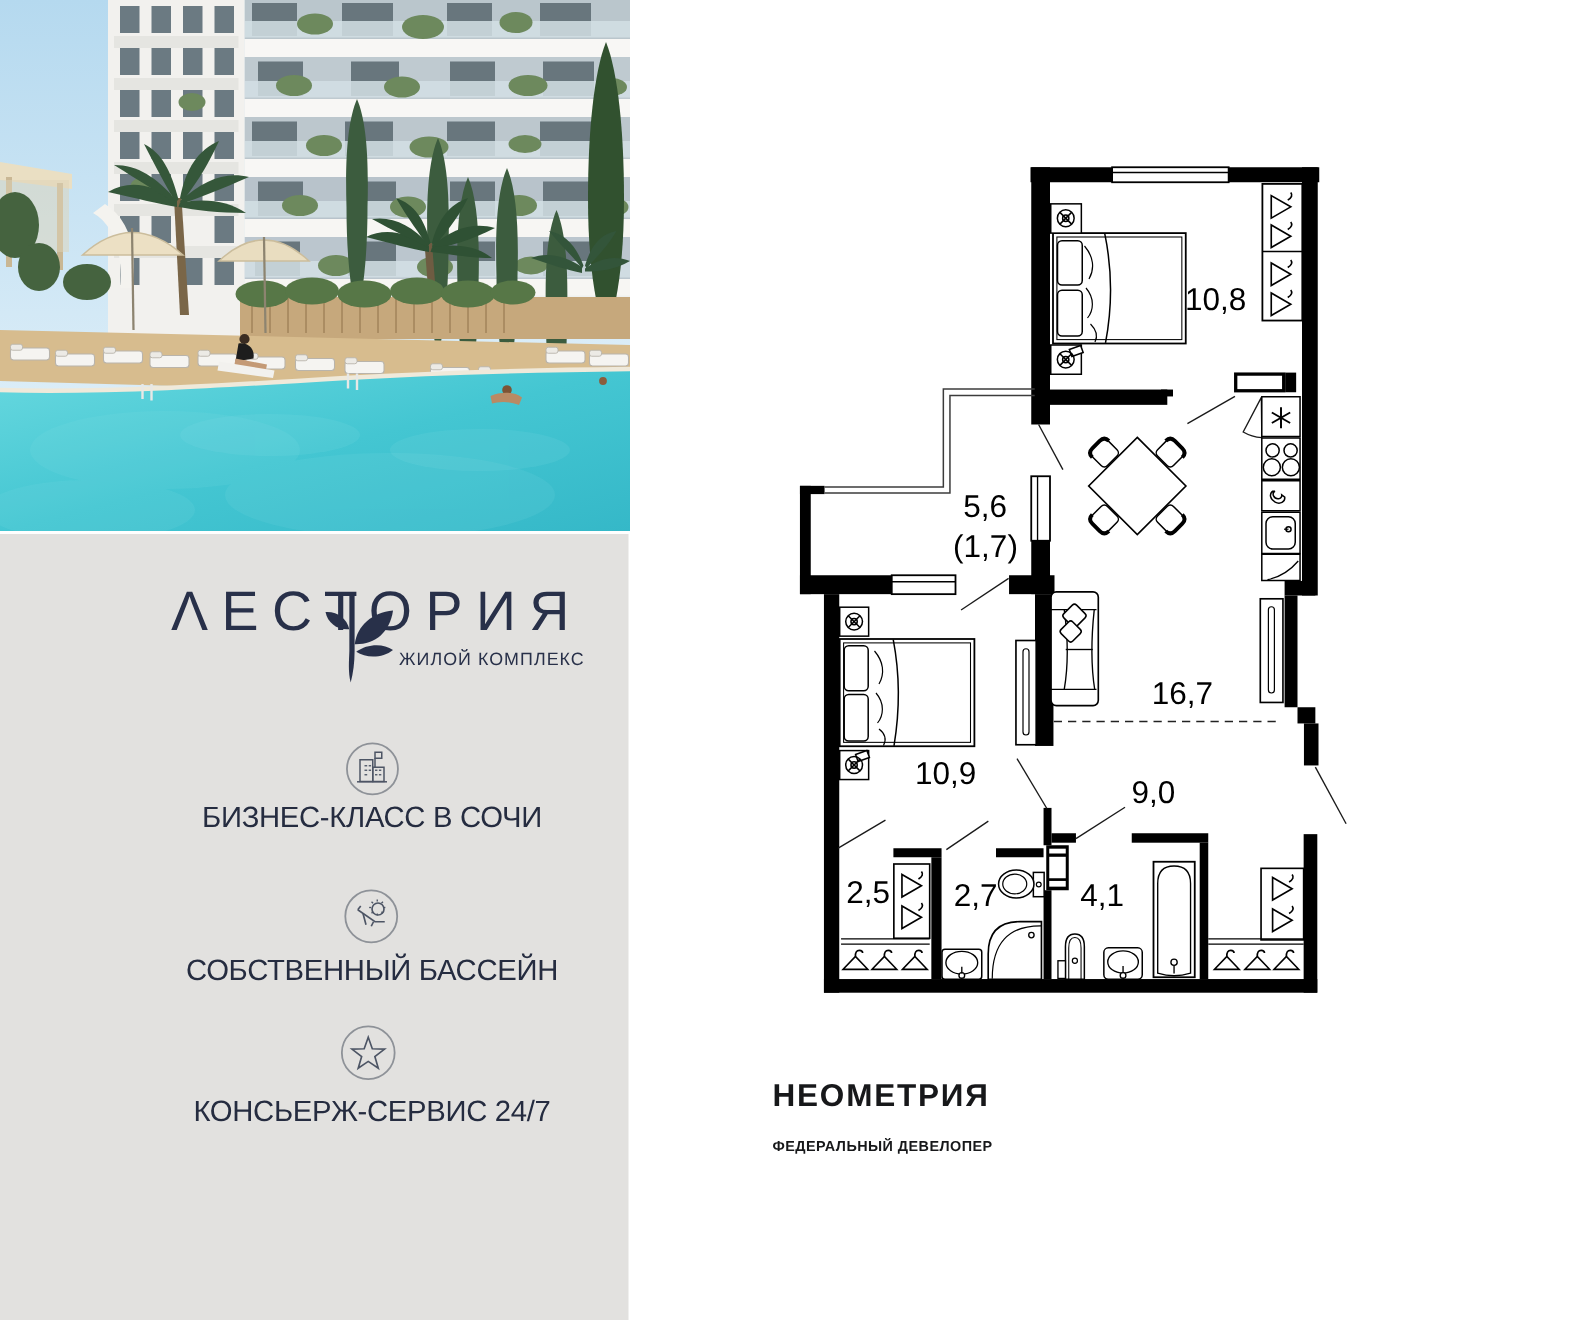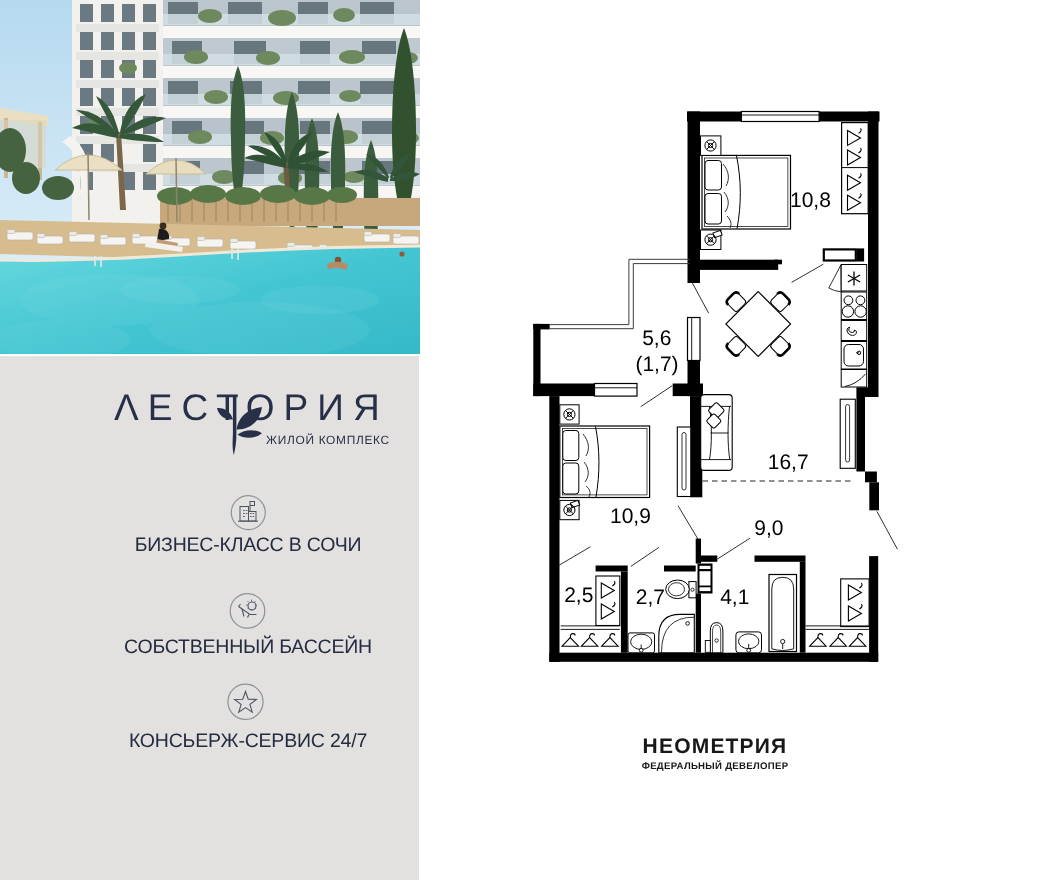--- a/index.html
+++ b/index.html
@@ -724,16 +724,16 @@
 
     <text x="578.8" y="602.2">2,5</text>
 
     <text x="650.4" y="603.8">2,7</text>
 
     <text x="734.8" y="604.2">4,1</text>
   </g>
   </g>
 </svg>
 
-<div class="abs" style="left:515px;top:735px;width:400px;text-align:center;">
+<div class="abs" style="left:515px;top:719px;width:400px;text-align:left;">
   <div style="font-size:21px;font-weight:bold;letter-spacing:1.2px;color:#17181a;">НЕОМЕТРИЯ</div>
-  <div style="font-size:9.6px;font-weight:bold;letter-spacing:0.3px;color:#17181a;margin-top:2px;">ФЕДЕРАЛЬНЫЙ ДЕВЕЛОПЕР</div>
+  <div style="font-size:9.6px;font-weight:bold;letter-spacing:0.3px;color:#17181a;margin-top:16px;">ФЕДЕРАЛЬНЫЙ ДЕВЕЛОПЕР</div>
 </div>
 
 </body></html>

